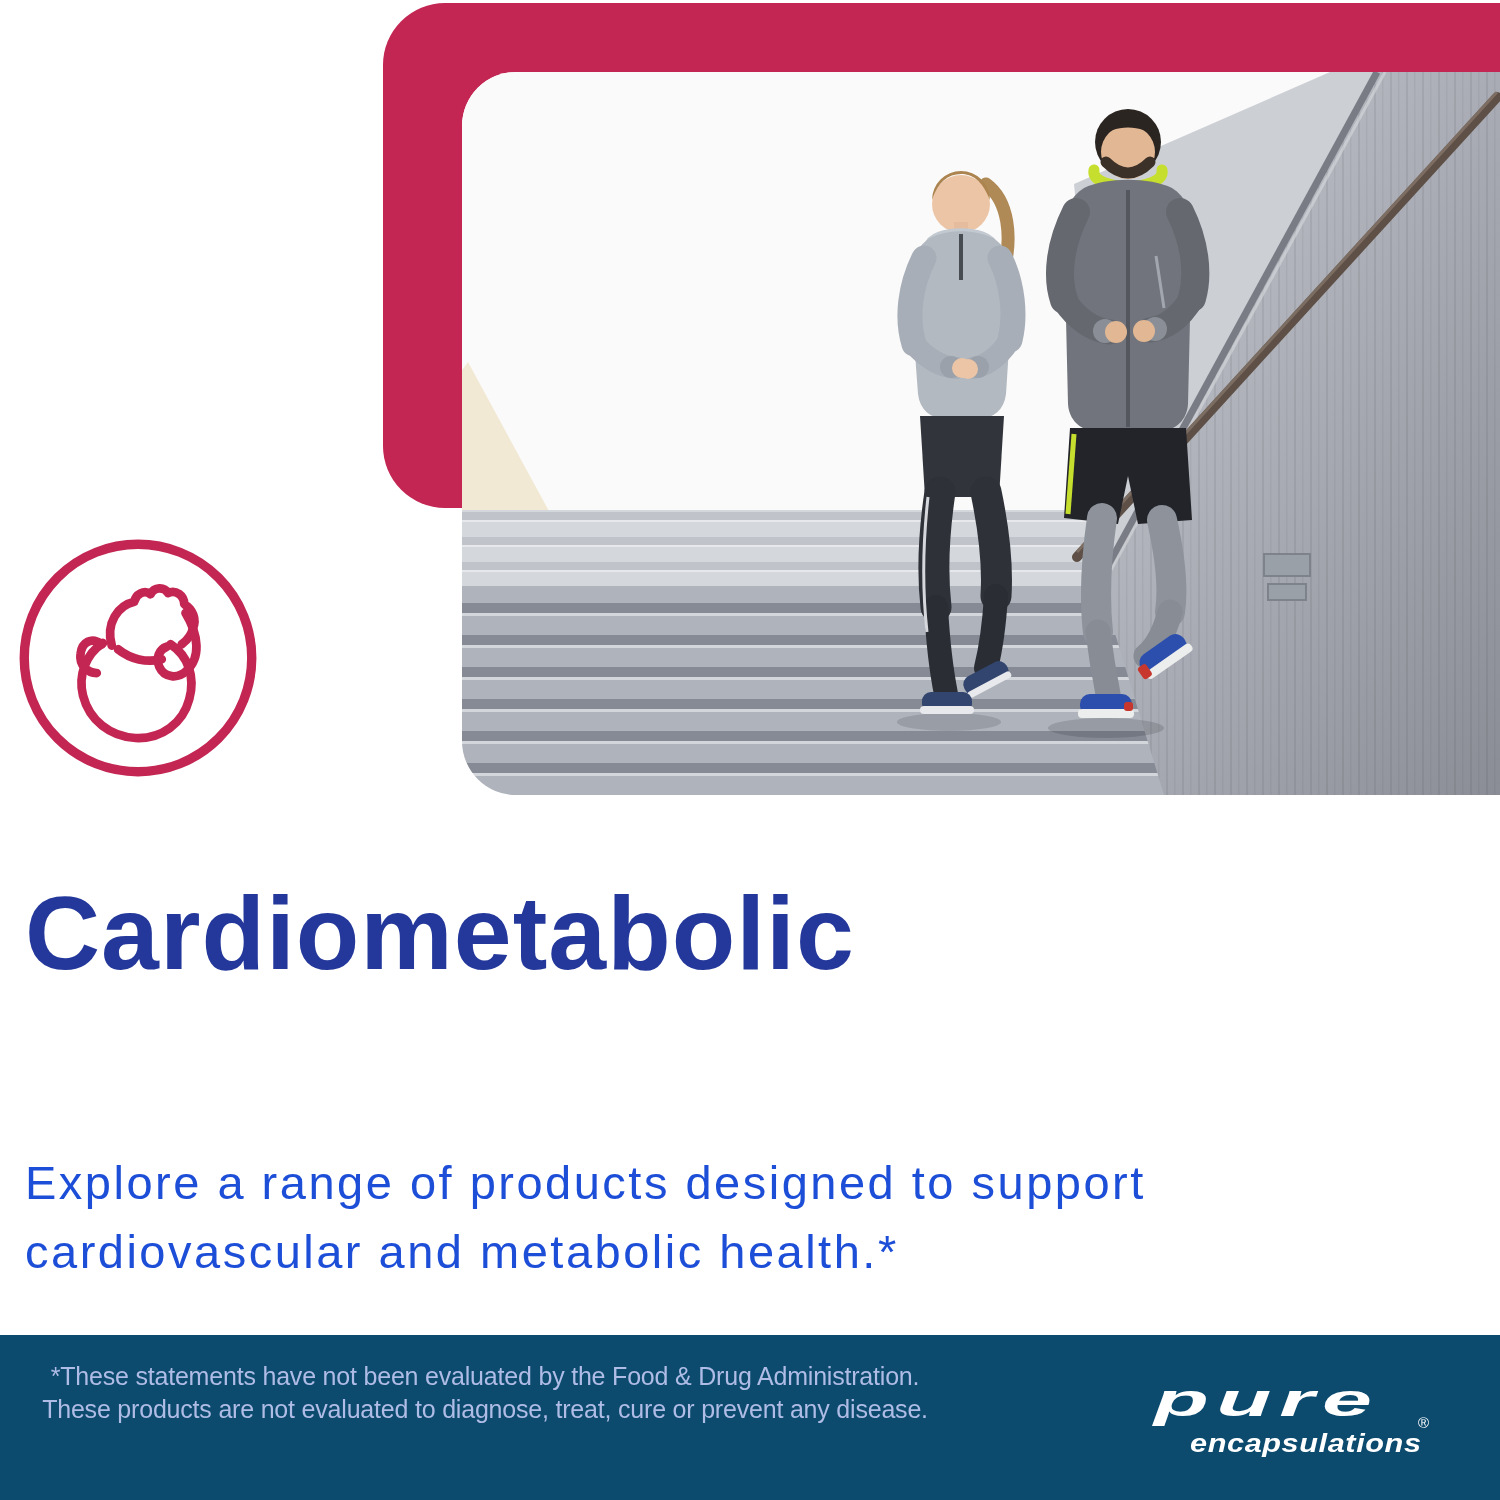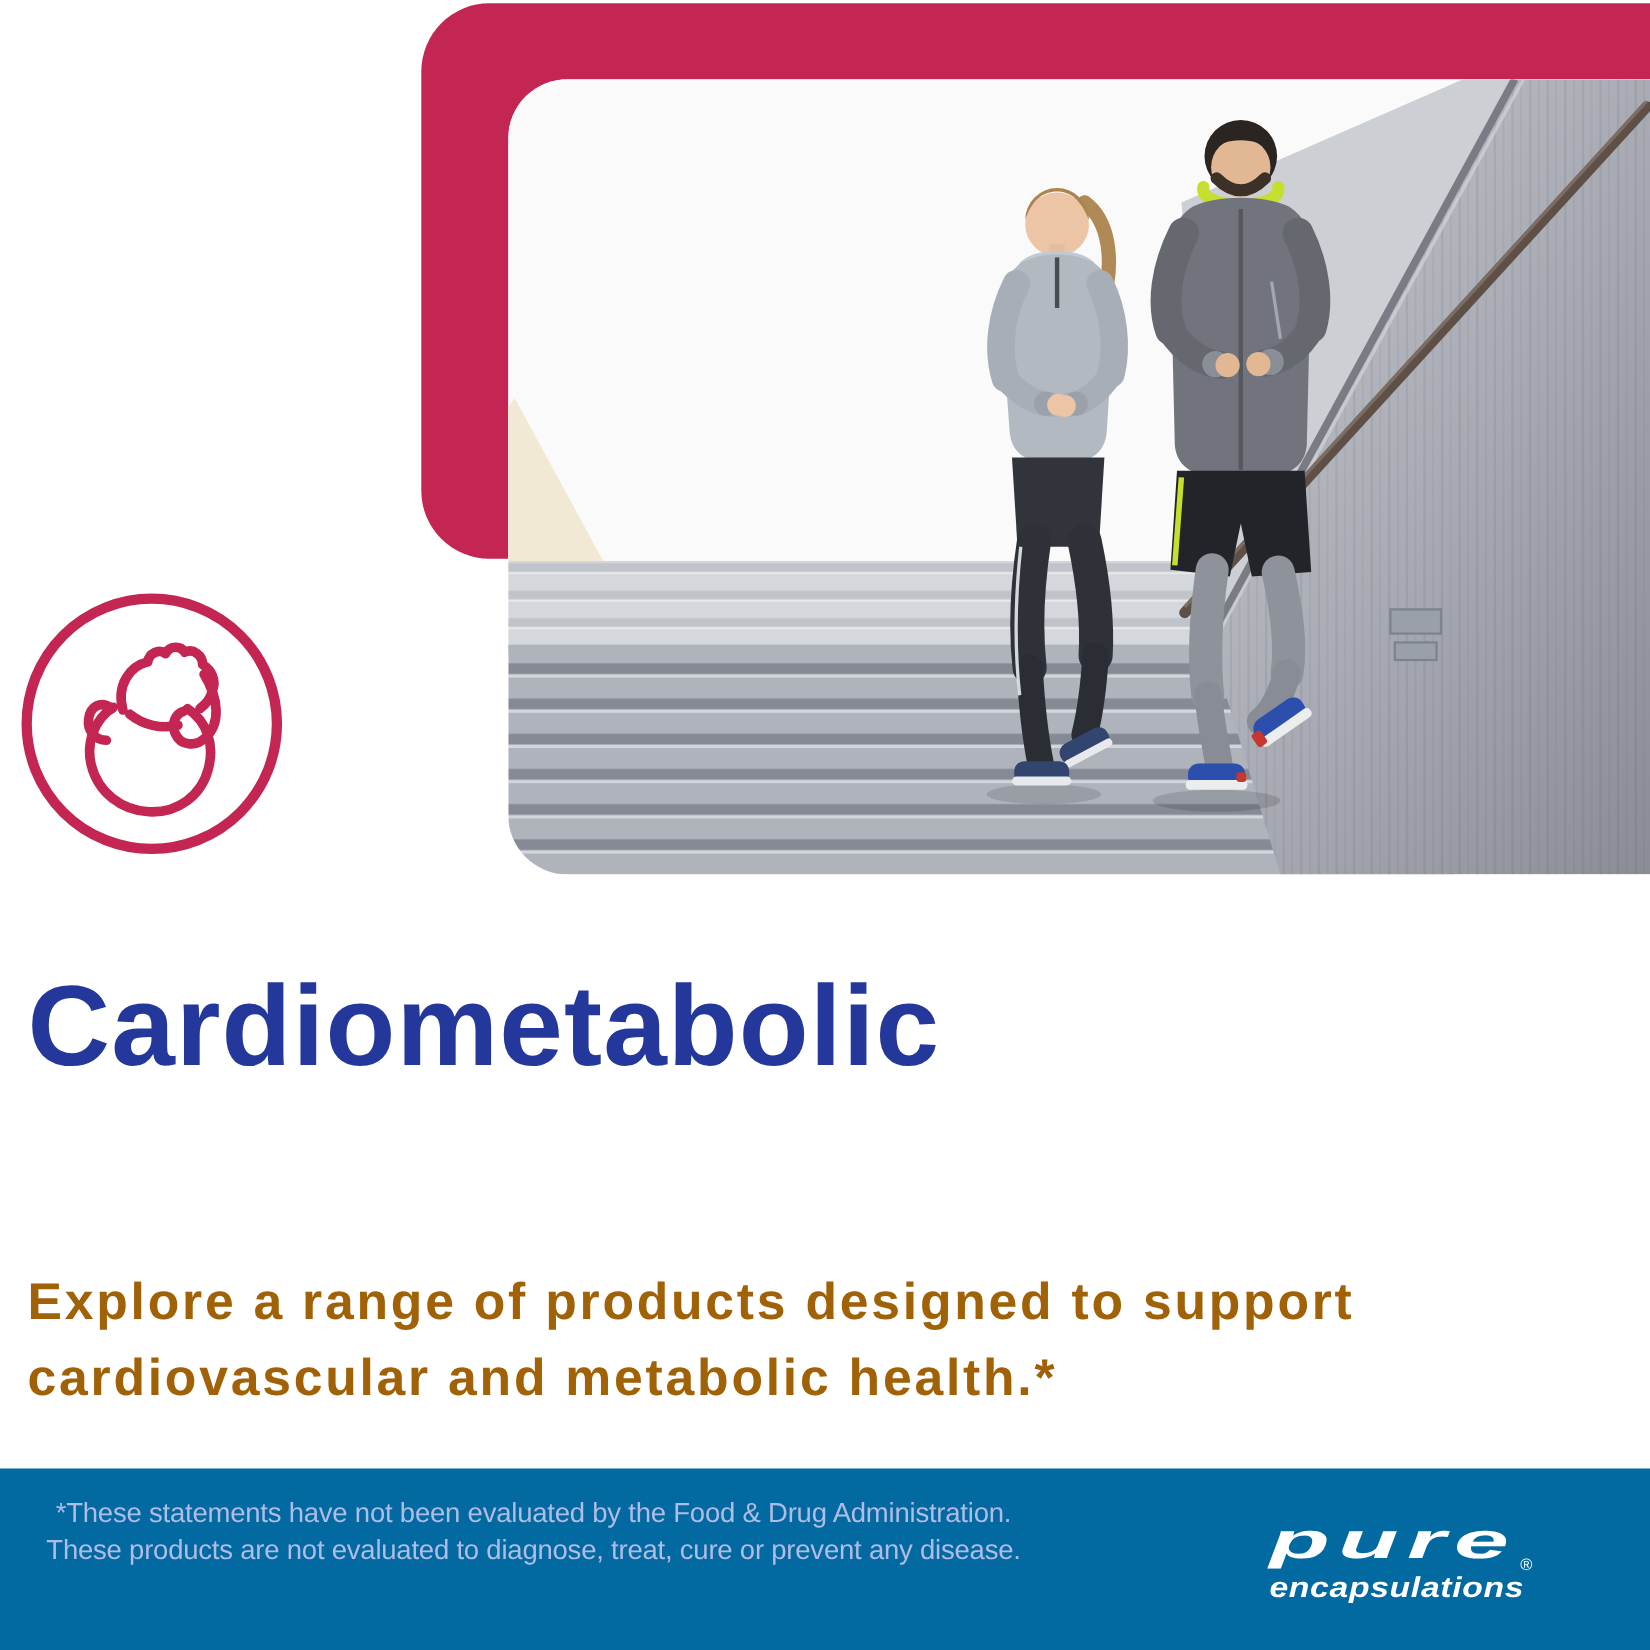--- a/index.html
+++ b/index.html
@@ -22,41 +22,41 @@
   .heart-badge svg{display:block;width:100%;height:100%;}
   
   .headline{
     position:absolute;left:25px;top:868px;margin:0;
     color:#24389B;font-size:104px;font-weight:700;line-height:1.26;letter-spacing:1px;
   }
   .headline span{display:block;text-align:right;}
   
   .subtitle{
     position:absolute;left:25px;top:1148px;margin:0;
-    color:#a16207;font-size:47px;font-weight:700;line-height:69px;letter-spacing:2.5px;
+    color:#1d4ed8;font-size:47px;font-weight:400;line-height:69px;letter-spacing:2.5px;
   }
   .subtitle span{display:block;}
   
   .footer-bar{
-    position:absolute;left:0;right:0;top:1335px;height:165px;background:#0369a1;
+    position:absolute;left:0;right:0;top:1335px;height:165px;background:#0c4a6e;
   }
   .disclaimer{
     position:absolute;left:40px;top:25px;width:890px;
     color:#AFBCE5;font-size:25px;letter-spacing:-0.2px;line-height:33px;text-align:center;
   }
   .disclaimer span{display:block;}
   .brand-logo{
     position:absolute;left:1154px;top:42px;width:260px;color:#ffffff;
     font-style:italic;font-weight:700;
   }
   .logo-pure{
     display:inline-block;font-size:46px;line-height:1;letter-spacing:4px;
     transform:scaleX(1.95);transform-origin:left center;
   }
-  .logo-encap-row{position:relative;margin-top:7px;height:28px;}
+  .logo-encap-row{position:relative;margin-top:7px;height:28px;margin-left:36px;}
   .logo-encap{
     display:inline-block;font-size:26px;line-height:1;letter-spacing:0.5px;
     transform:scaleX(1.18);transform-origin:left center;
   }
   .logo-reg{
     position:absolute;left:228px;top:-16px;font-size:15px;font-style:normal;font-weight:400;
   }
 </style>
 </head>
 <body>

